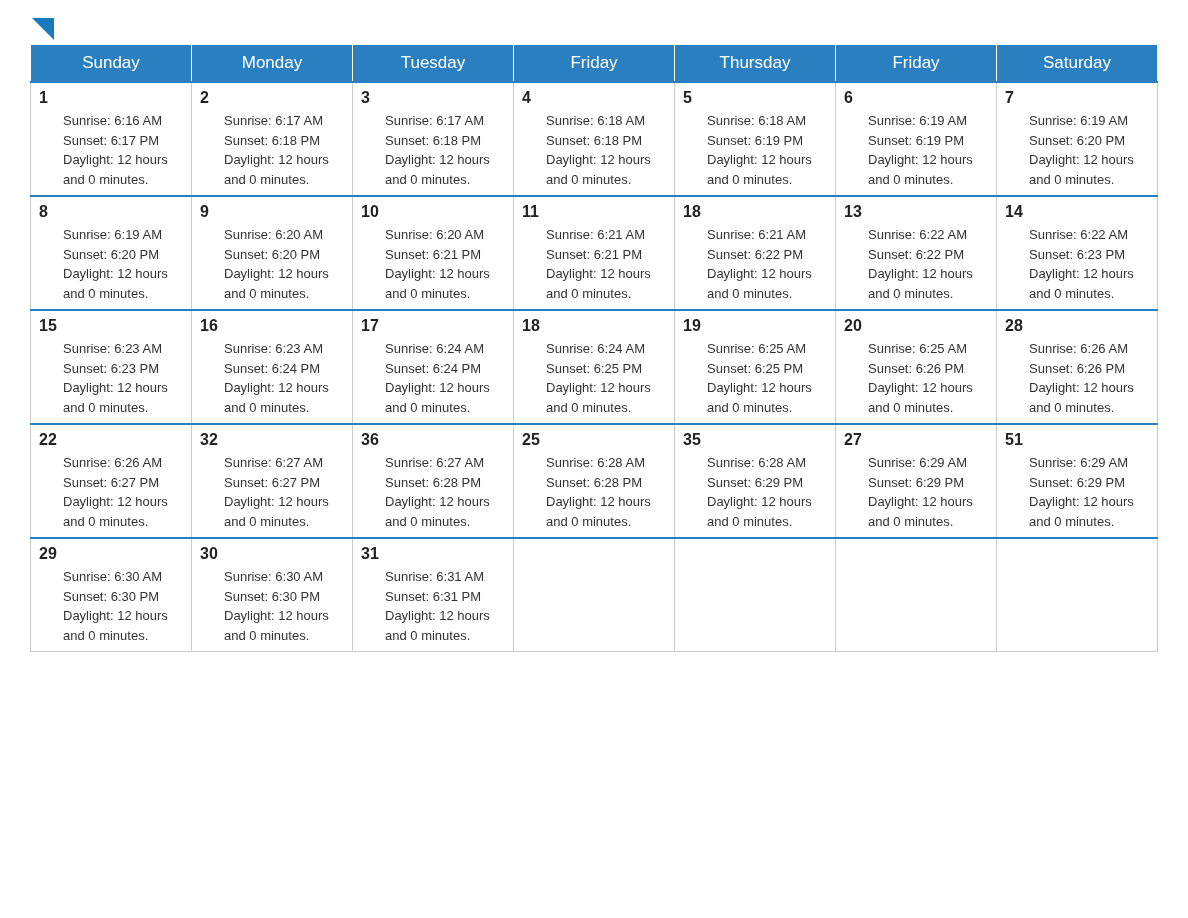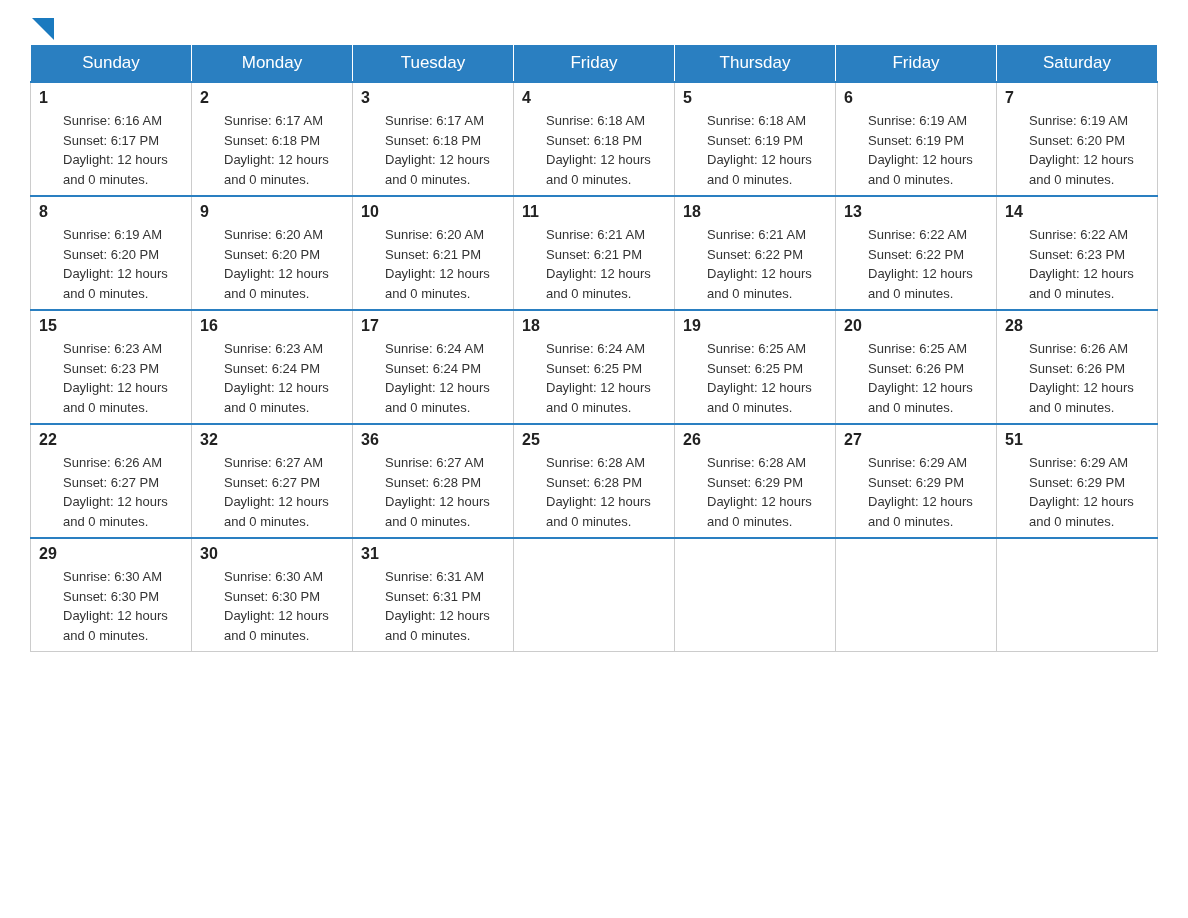--- a/index.html
+++ b/index.html
@@ -211,21 +211,21 @@
         </td>
         <td>
           <div class="day-number">36</div>
           <div class="day-info">Sunrise: 6:27 AM<br>Sunset: 6:28 PM<br>Daylight: 12 hours<br>and 0 minutes.</div>
         </td>
         <td>
           <div class="day-number">25</div>
           <div class="day-info">Sunrise: 6:28 AM<br>Sunset: 6:28 PM<br>Daylight: 12 hours<br>and 0 minutes.</div>
         </td>
         <td>
-          <div class="day-number">26</div>
+          <div class="day-number">35</div>
           <div class="day-info">Sunrise: 6:28 AM<br>Sunset: 6:29 PM<br>Daylight: 12 hours<br>and 0 minutes.</div>
         </td>
         <td>
           <div class="day-number">27</div>
           <div class="day-info">Sunrise: 6:29 AM<br>Sunset: 6:29 PM<br>Daylight: 12 hours<br>and 0 minutes.</div>
         </td>
         <td>
           <div class="day-number">51</div>
           <div class="day-info">Sunrise: 6:29 AM<br>Sunset: 6:29 PM<br>Daylight: 12 hours<br>and 0 minutes.</div>
         </td>

